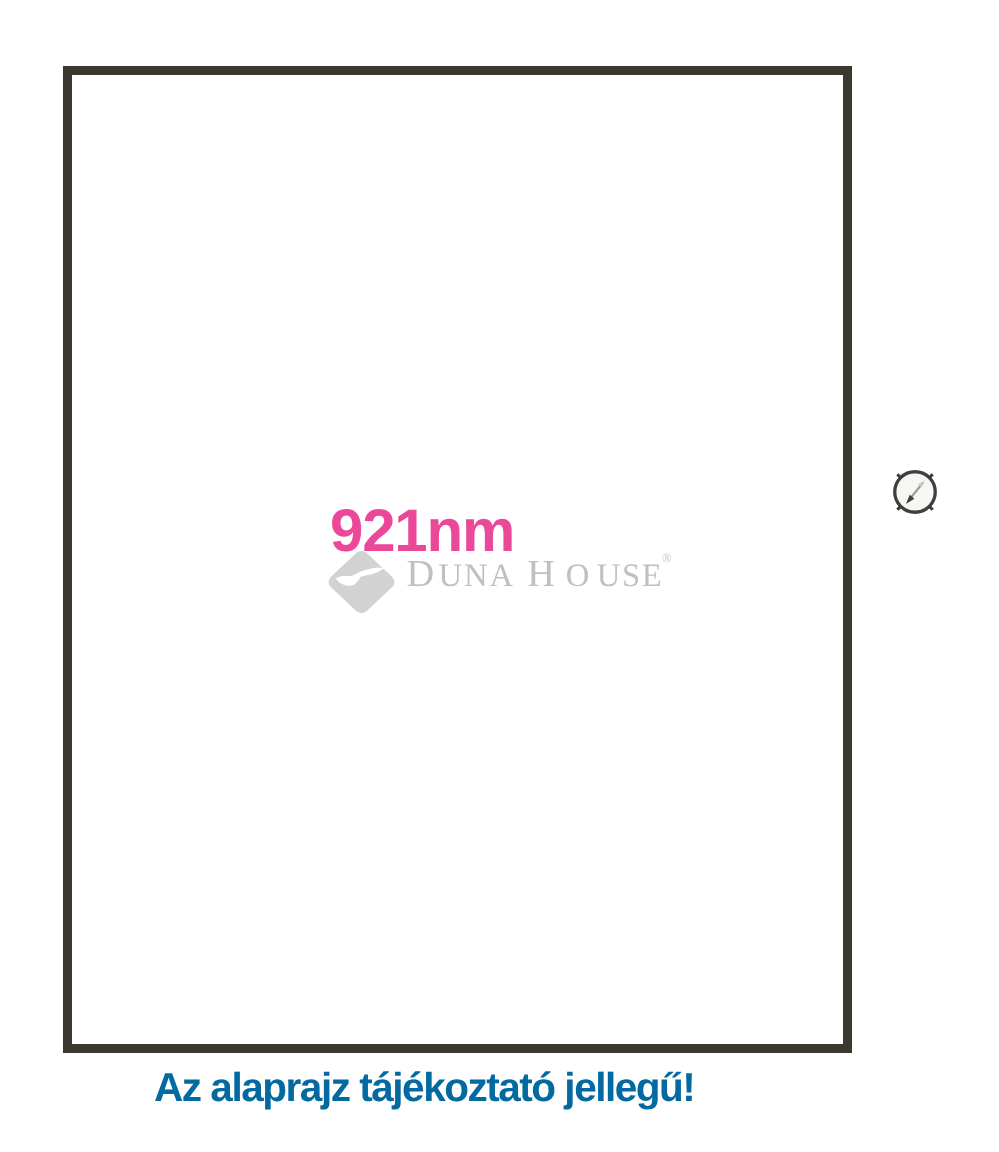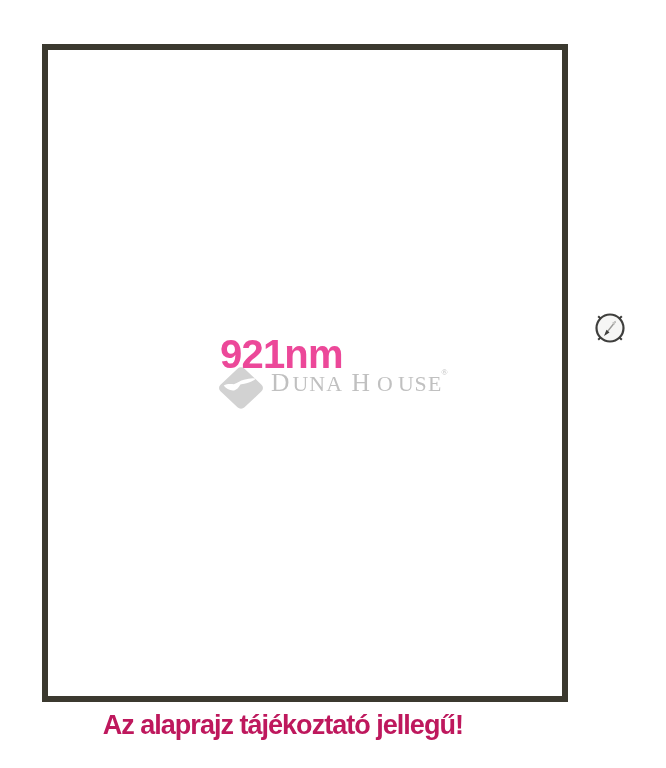--- a/index.html
+++ b/index.html
@@ -42,13 +42,13 @@
     <line x1="29.6" y1="10.4" x2="31.8" y2="8.2"></line>
     <line x1="10.4" y1="10.4" x2="8.2" y2="8.2"></line>
     <line x1="29.6" y1="29.6" x2="31.8" y2="31.8"></line>
     <line x1="10.4" y1="29.6" x2="8.2" y2="31.8"></line>
   </g>
   <line x1="15.5" y1="26" x2="25.5" y2="13.5" stroke="#9a9a98" stroke-width="1.4"></line>
   <path d="M 14,28 L 19.5,24.5 L 16.5,21.8 Z" fill="#3f3f3d"></path>
   <path d="M 26.3,12.6 L 22,14.8 L 24.3,17 Z" fill="#c6c6c4"></path>
 </svg>
 
-<div class="abs" style="left:102.7px;top:710.3px;font-weight:bold;font-size:27px;letter-spacing:-0.98px;color:#be185d;text-align:center;">Az alaprajz tájékoztató jellegű!</div>
+<div class="abs" style="left:102.7px;top:710.3px;font-weight:bold;font-size:27px;letter-spacing:-0.98px;color:#0369a1;text-align:center;">Az alaprajz tájékoztató jellegű!</div>
 
 </body></html>

